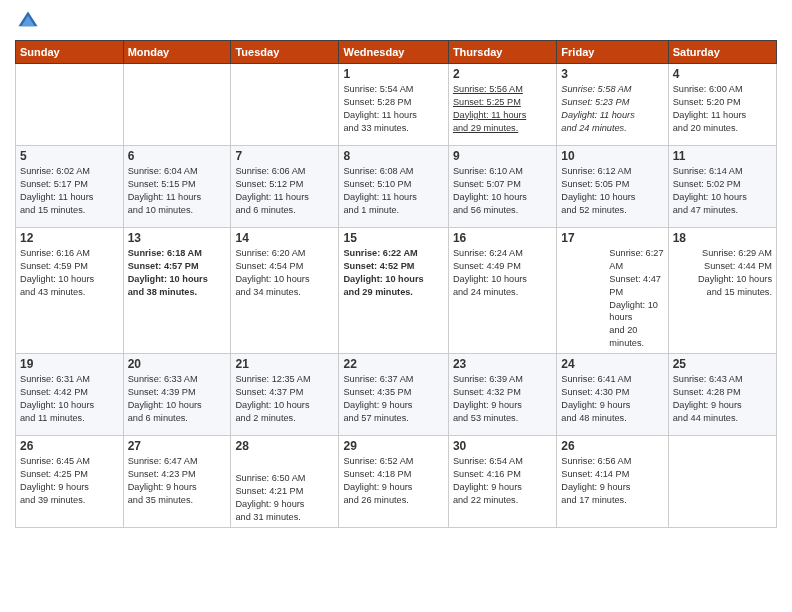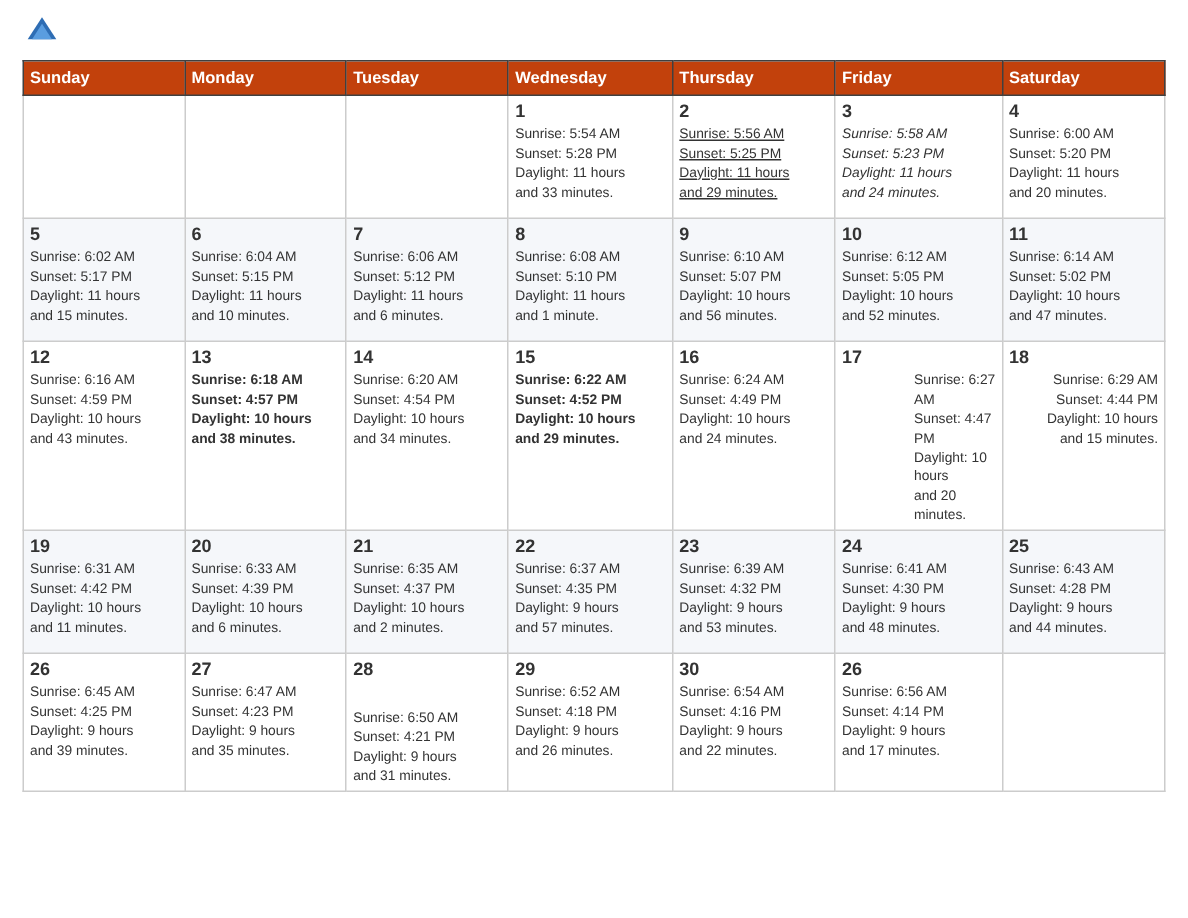--- a/index.html
+++ b/index.html
@@ -272,21 +272,21 @@
           </td>
           <td>
             <span class="day-number">20</span>
             <div class="day-info" style="white-space: pre-line;">Sunrise: 6:33 AM
 Sunset: 4:39 PM
 Daylight: 10 hours
 and 6 minutes.</div>
           </td>
           <td>
             <span class="day-number">21</span>
-            <div class="day-info" style="white-space: pre-line;">Sunrise: 6:35 AM
+            <div class="day-info" style="white-space: pre-line;">Sunrise: 12:35 AM
 Sunset: 4:37 PM
 Daylight: 10 hours
 and 2 minutes.</div>
           </td>
           <td>
             <span class="day-number">22</span>
             <div class="day-info" style="white-space: pre-line;">Sunrise: 6:37 AM
 Sunset: 4:35 PM
 Daylight: 9 hours
 and 57 minutes.</div>

